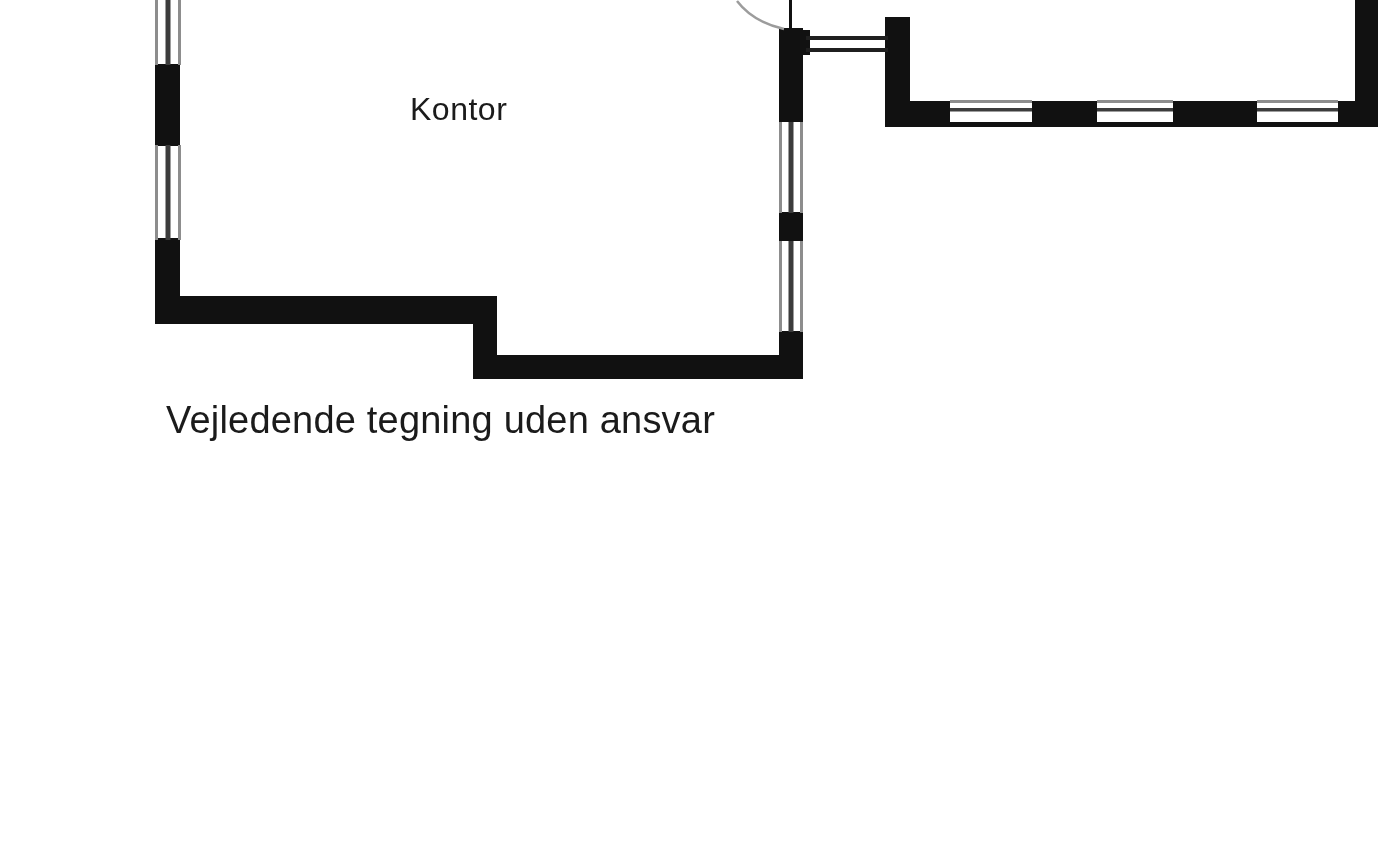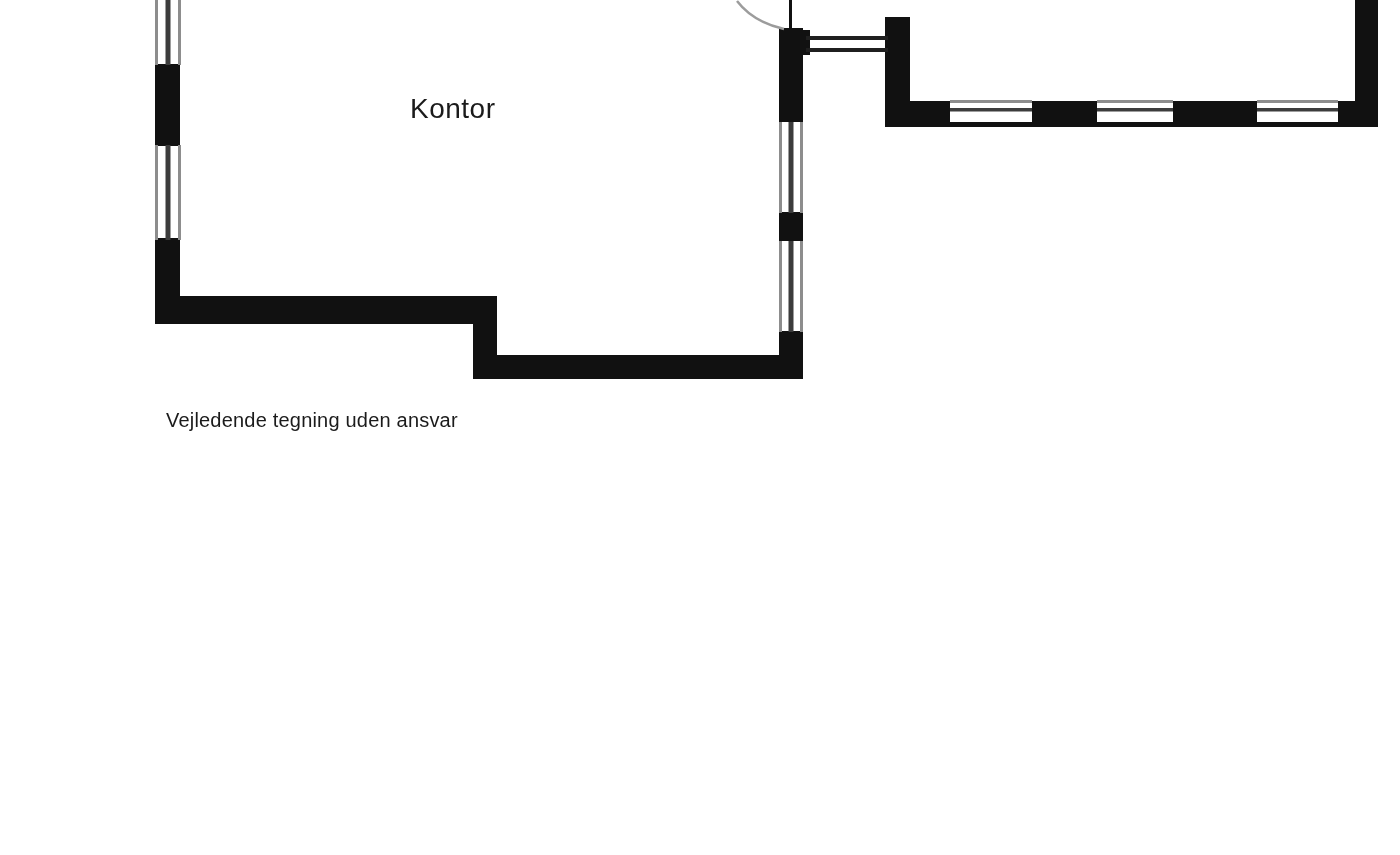--- a/index.html
+++ b/index.html
@@ -24,28 +24,28 @@
   }
   .plan-label {
     position: absolute;
     color: #1b1b1b;
     white-space: nowrap;
     -webkit-font-smoothing: antialiased;
   }
   #room-label {
     left: 410px;
     top: 89px;
-    font-size: 28px;
+    font-size: 32px;
     line-height: 40px;
     letter-spacing: 0.5px;
   }
   #disclaimer-label {
     left: 166px;
     top: 403px;
-    font-size: 20px;
+    font-size: 38px;
     line-height: 34px;
     letter-spacing: 0.2px;
   }
 </style>
 </head>
 <body>
 
 <div id="stage">
   <svg id="plan-svg" width="1400" height="855" viewBox="0 0 1400 855" xmlns="http://www.w3.org/2000/svg">
       <rect x="155" y="64" width="25" height="82" fill="#111111"></rect>

